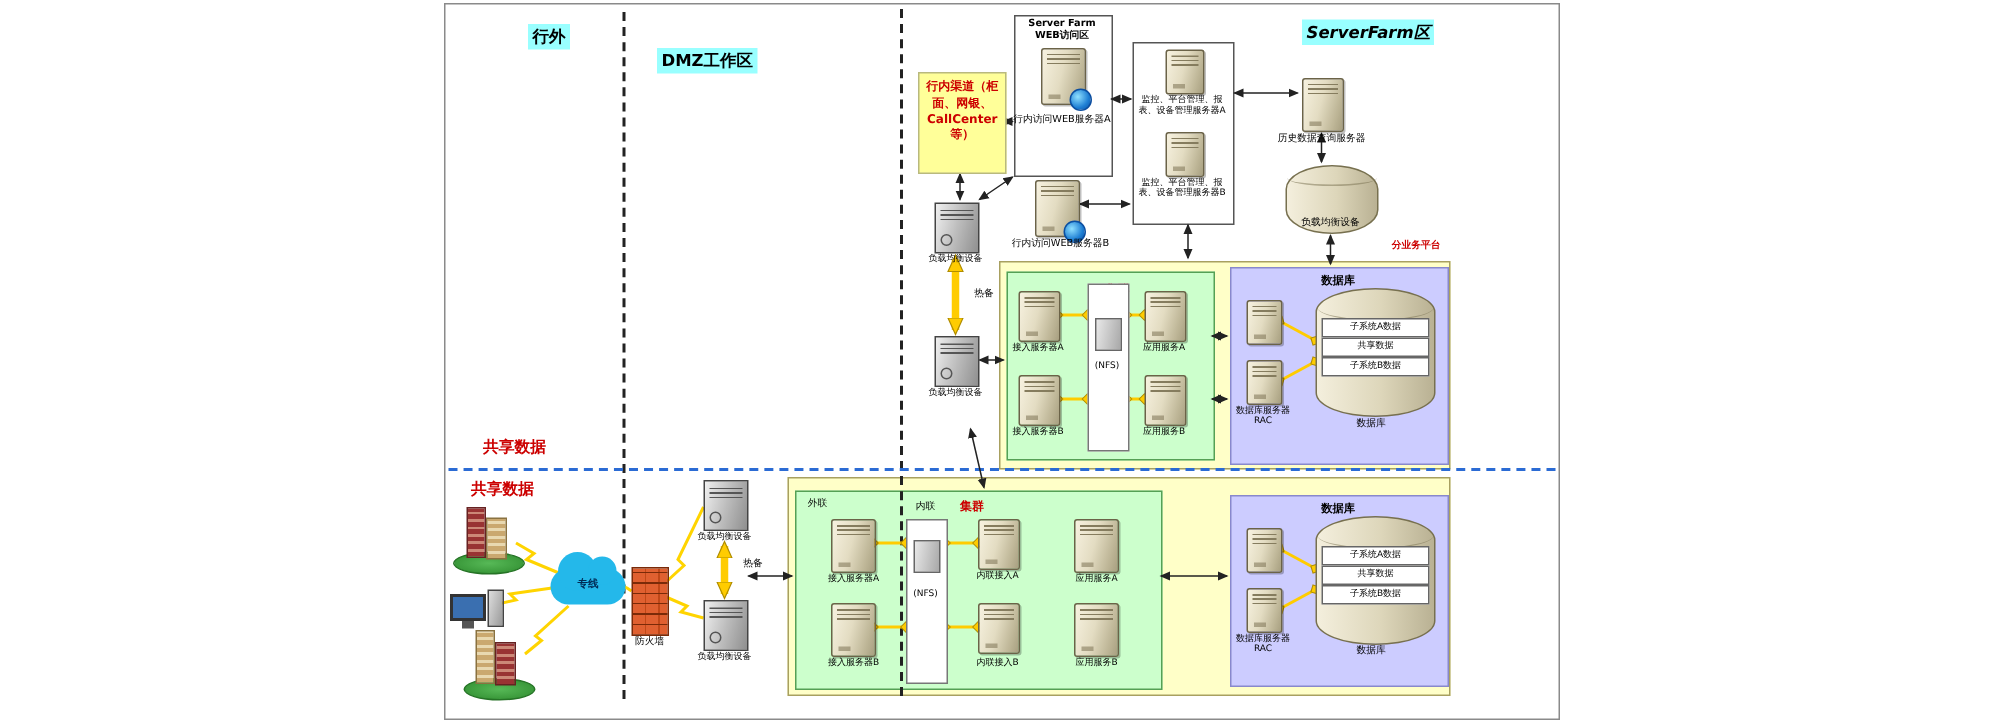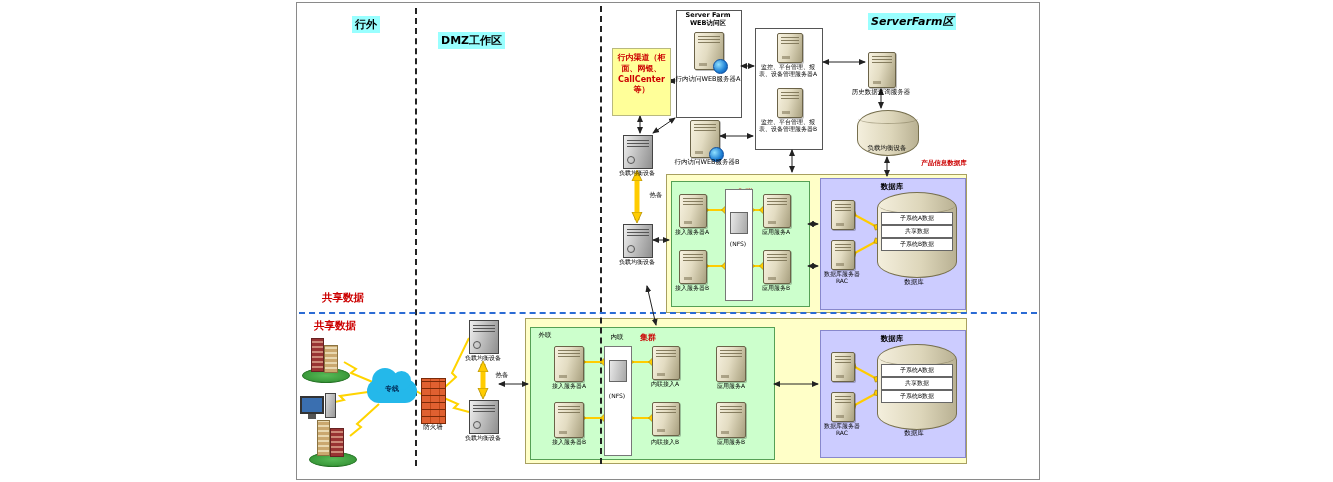--- a/index.html
+++ b/index.html
@@ -155,21 +155,21 @@
 
   <div class="srv" style="left:777px;top:33px;width:24px;height:28px;"></div>
   <div class="lbl" style="left:756px;top:63px;width:64px;font-size:6px;">监控、平台管理、报表、设备管理服务器A</div>
   <div class="srv" style="left:777px;top:88px;width:24px;height:28px;"></div>
   <div class="lbl" style="left:756px;top:118px;width:64px;font-size:6px;">监控、平台管理、报表、设备管理服务器B</div>
 
   <div class="srv" style="left:868px;top:52px;width:26px;height:34px;"></div>
   <div class="lbl" style="left:846px;top:89px;width:70px;">历史数据查询服务器</div>
   <div class="cyl" style="left:857px;top:110px;width:60px;height:44px;"></div>
   <div class="lbl" style="left:849px;top:145px;width:76px;">负载均衡设备</div>
-  <div class="lbl red" style="left:915px;top:160px;width:58px;">产品信息数据库</div>
+  <div class="lbl red" style="left:915px;top:160px;width:58px;">分业务平台</div>
 
   <div class="lb" style="left:623px;top:135px;width:28px;height:32px;"></div>
   <div class="lbl" style="left:606px;top:169px;width:62px;font-size:6px;">负载均衡设备</div>
   <div class="lbl" style="left:645px;top:192px;width:22px;">热备</div>
   <div class="lb" style="left:623px;top:224px;width:28px;height:32px;"></div>
   <div class="lbl" style="left:606px;top:258px;width:62px;font-size:6px;">负载均衡设备</div>
 
   <div class="lbl red" style="left:730px;top:188px;width:30px;font-size:8px;">集群</div>
   <div class="srv" style="left:679px;top:194px;width:26px;height:32px;"></div>
   <div class="lbl" style="left:664px;top:228px;width:56px;font-size:6px;">接入服务器A</div>

